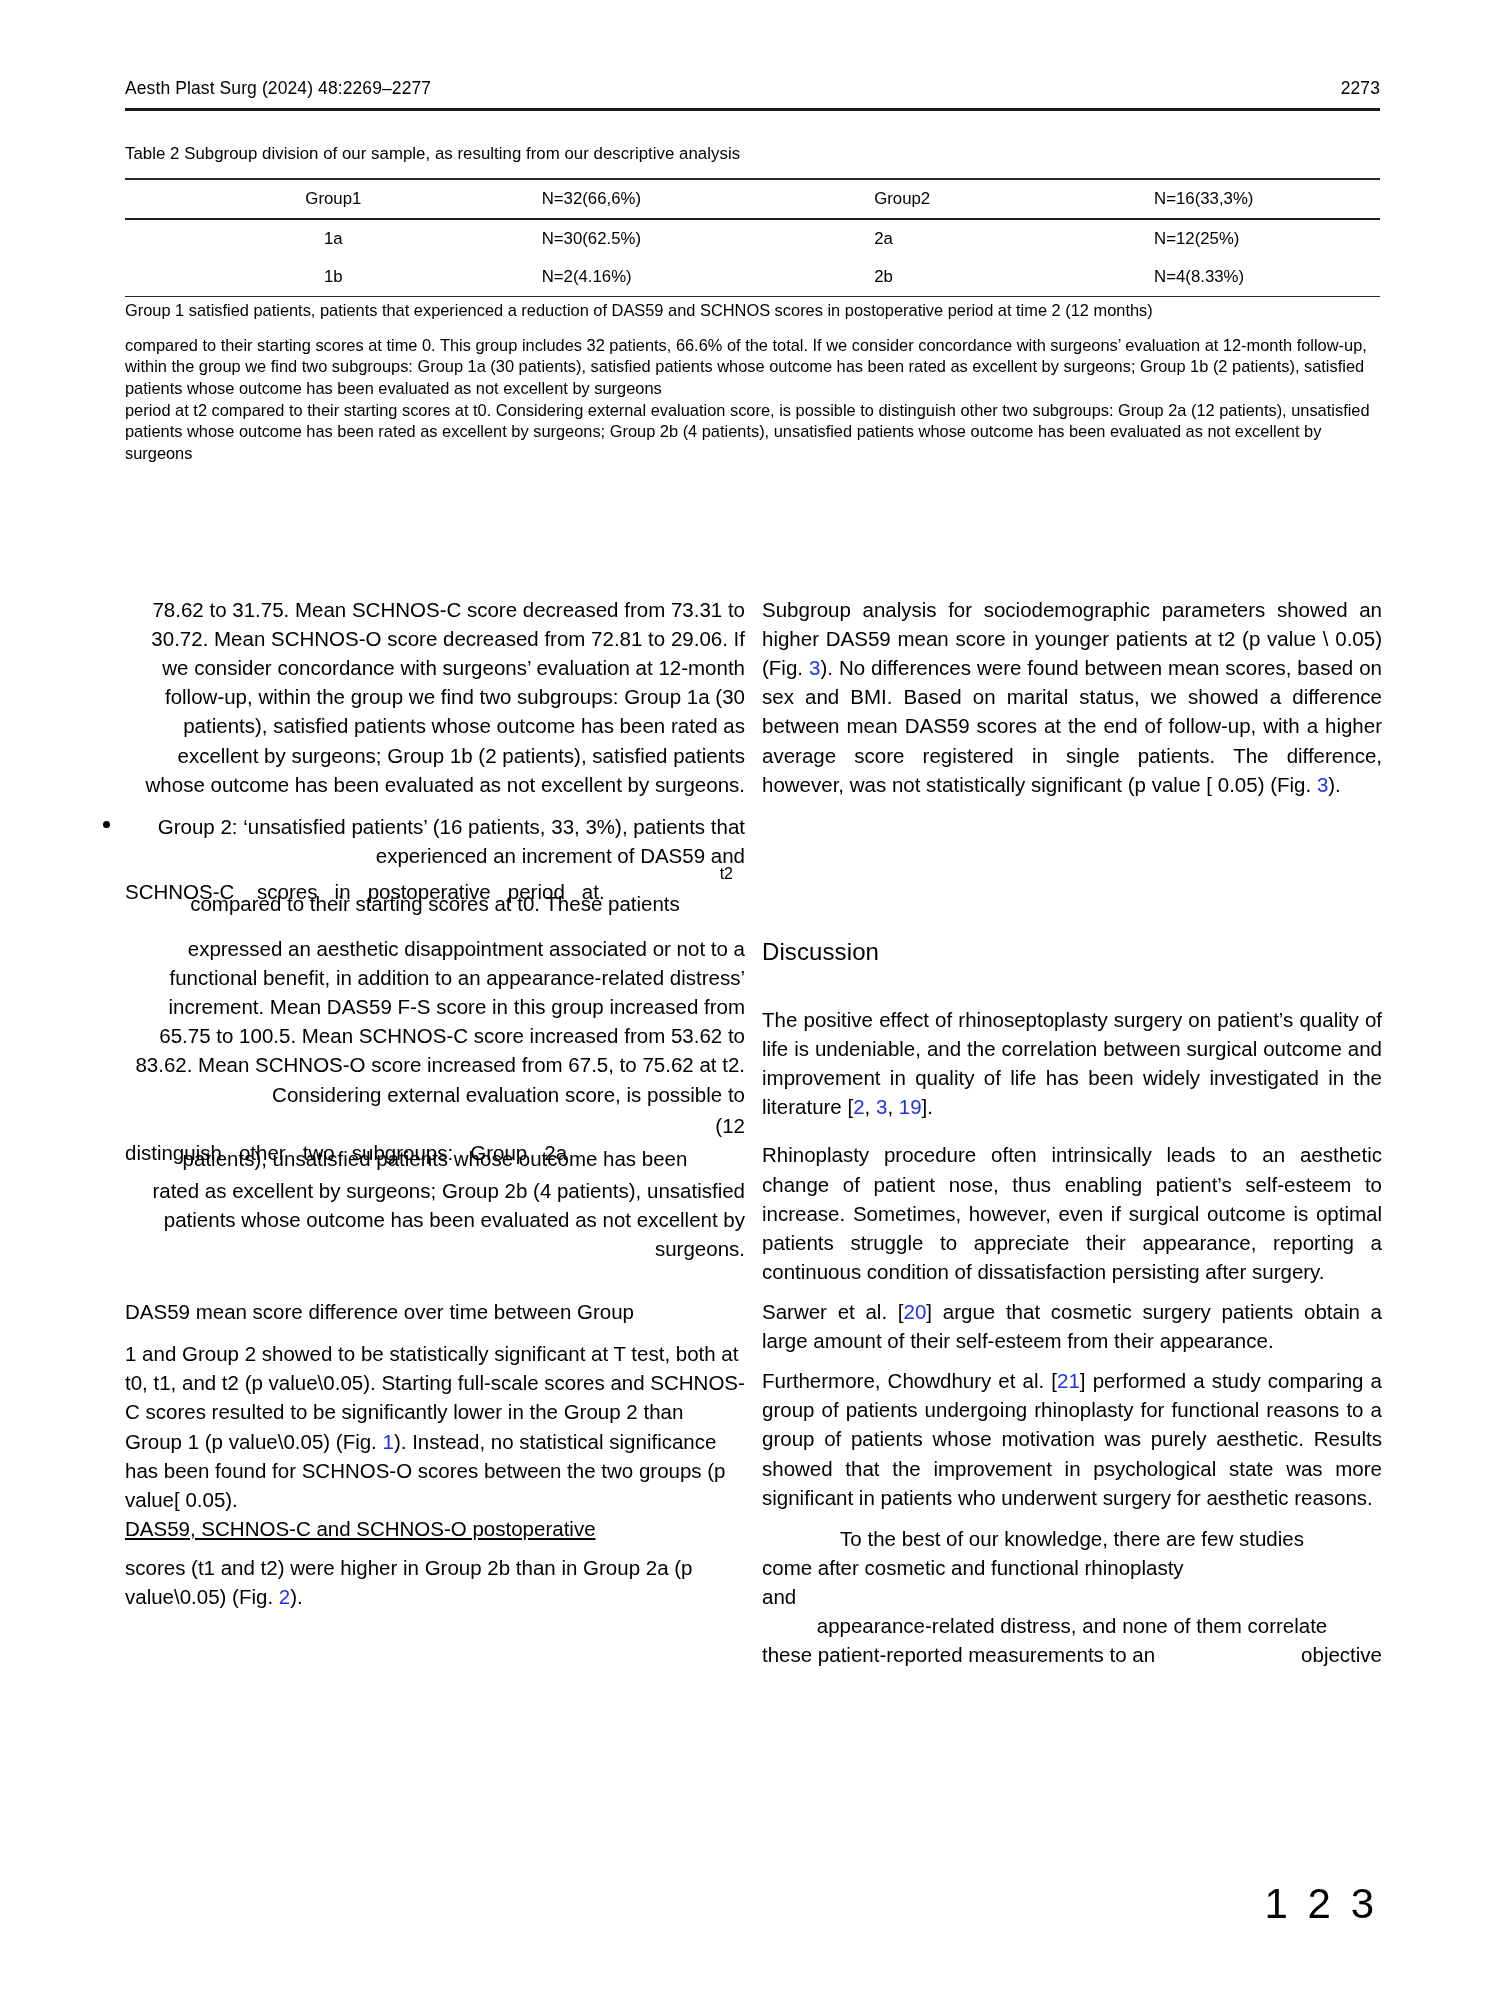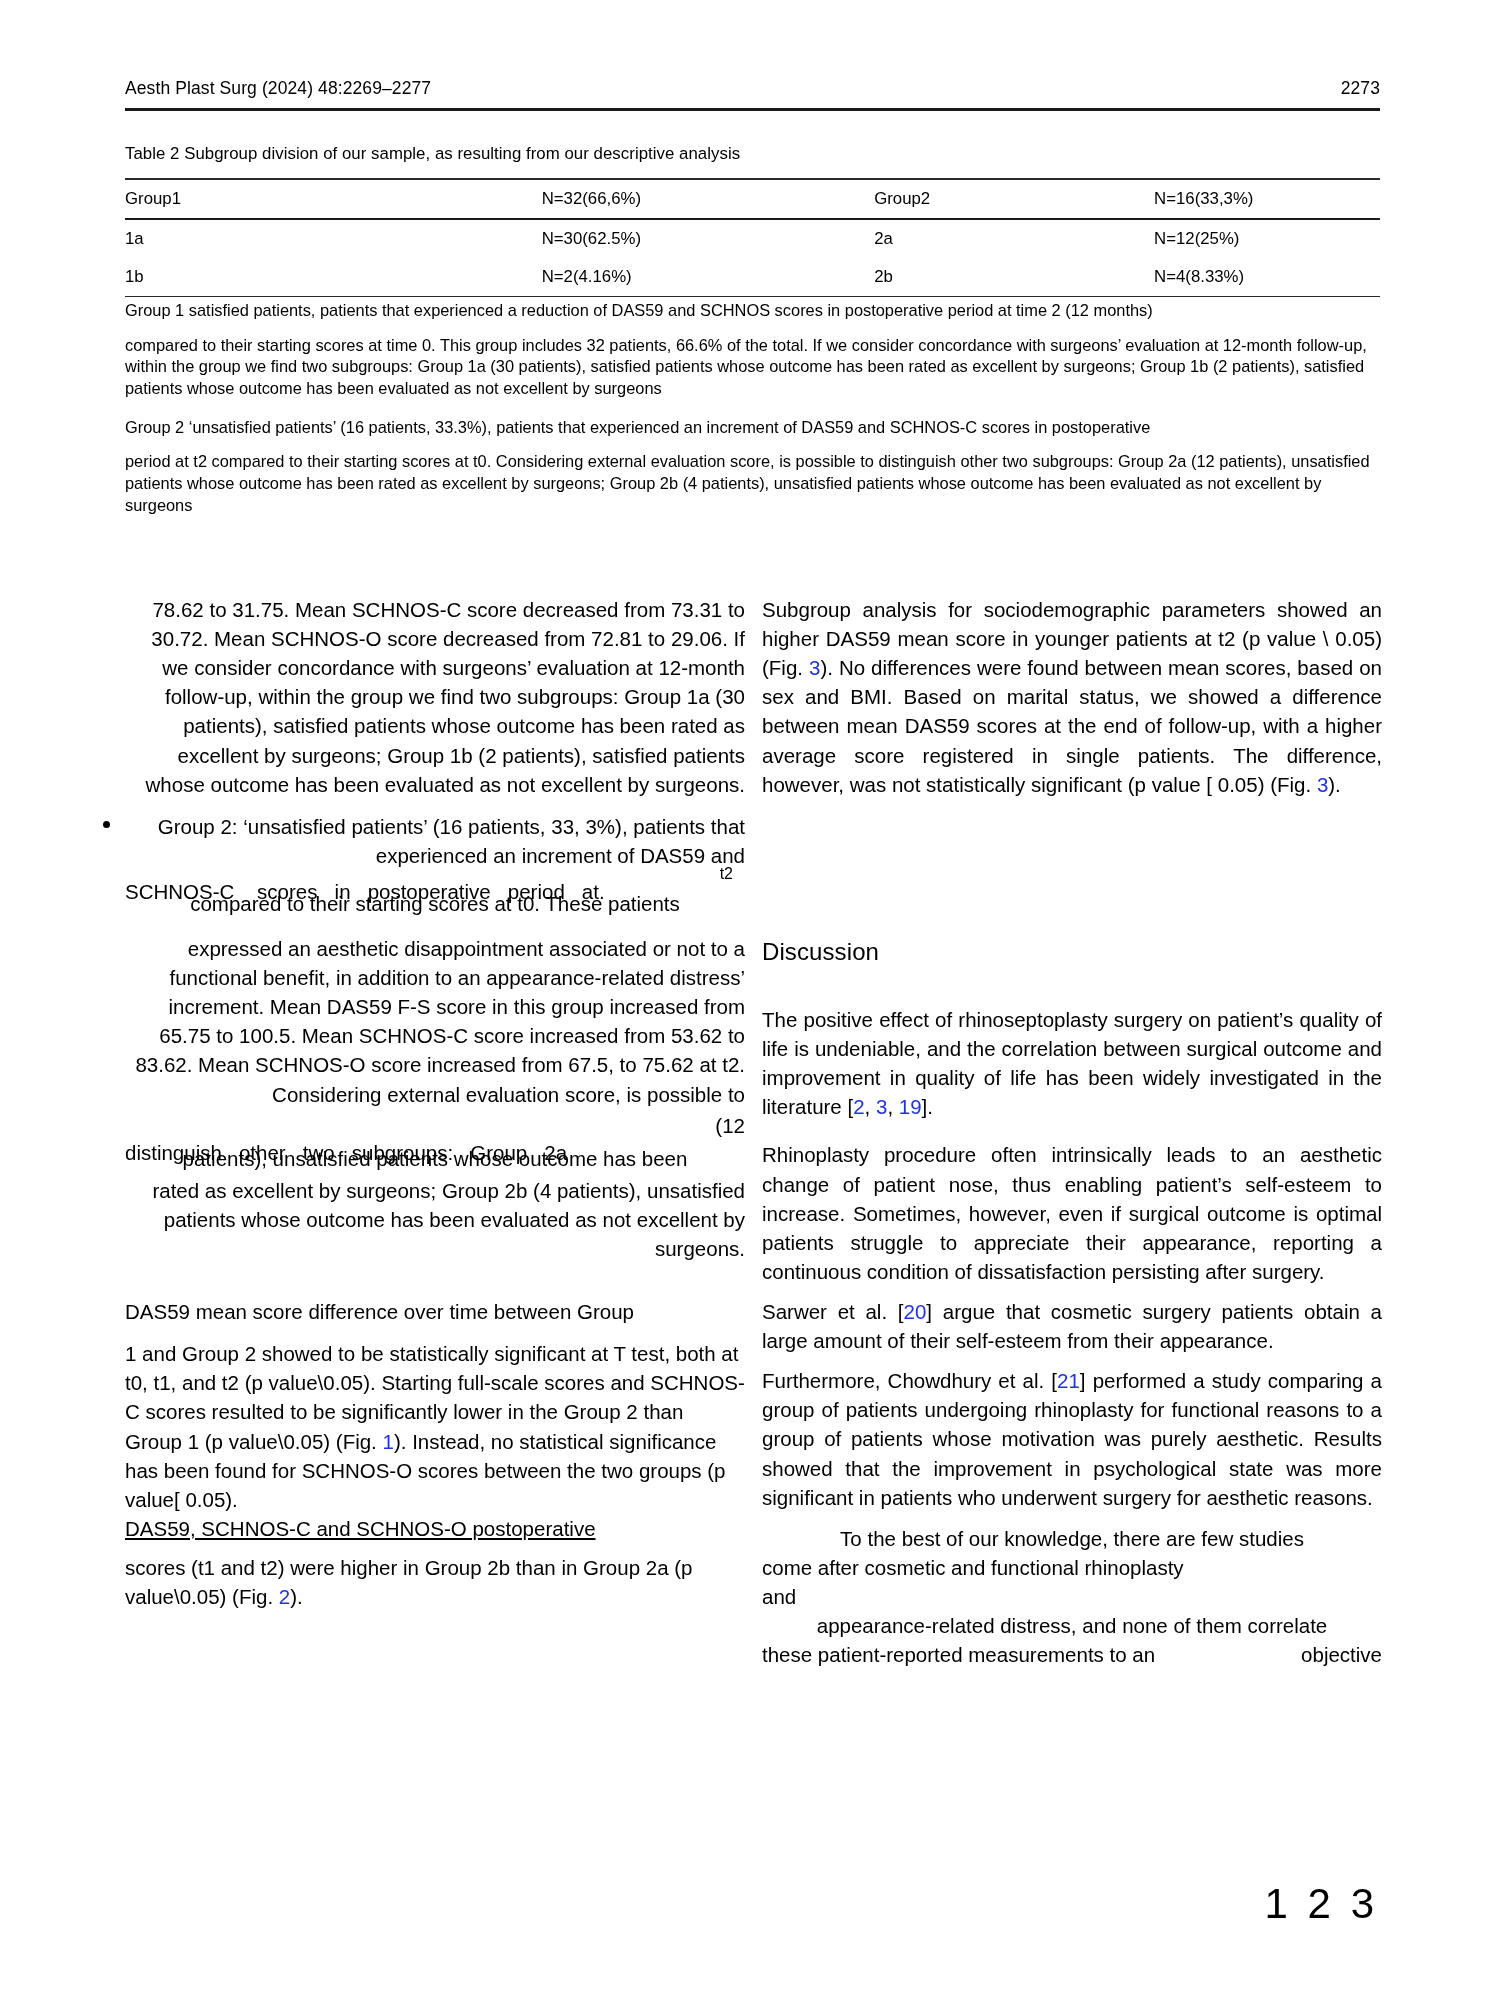--- a/index.html
+++ b/index.html
@@ -53,21 +53,21 @@
     width: 1255px;
   }
   .rule-thin { height: 1.6px; background: #2a2a2a; width: 100%; }
   .rule-mid  { height: 2.2px; background: #1b1b1b; width: 100%; }
   table.data {
     width: 100%;
     border-collapse: collapse;
     font-size: 16.8px;
   }
   table.data td { padding: 9px 0 9px 0; vertical-align: top; }
-  table.data td.c1 { width: 33.2%; }
+  table.data td.c1 { width: 33.2%; text-align: center; }
   table.data td.c2 { width: 26.5%; }
   table.data td.c3 { width: 22.3%; }
   table.data td.c4 { width: 18.0%; }
   .hdrow td { padding-top: 9px; padding-bottom: 10px; }
   .bodyrow td { padding-top: 7px; padding-bottom: 4px; }
   .bodyrow2 td { padding-top: 2px; padding-bottom: 9px; }
 
   
   .tnotes {
     position: absolute;
@@ -197,21 +197,20 @@
           <td class="c4">N=4(8.33%)</td>
         </tr>
       </tbody>
     </table>
     <div class="rule-thin"></div>
   </div>
 
   <div class="tnotes">
     <p class="tn-lead">Group 1 satisfied patients, patients that experienced a reduction of DAS59 and SCHNOS scores in postoperative period at time 2 (12 months)</p>
     <p>compared to their starting scores at time 0. This group includes 32 patients, 66.6% of the total. If we consider concordance with surgeons’ evaluation at 12-month follow-up, within the group we find two subgroups: Group 1a (30 patients), satisfied patients whose outcome has been rated as excellent by surgeons; Group 1b (2 patients), satisfied patients whose outcome has been evaluated as not excellent by surgeons</p>
-    <p class="tn-gap">Group 2 ‘unsatisfied patients’ (16 patients, 33.3%), patients that experienced an increment of DAS59 and SCHNOS-C scores in postoperative</p>
     <p>period at t2 compared to their starting scores at t0. Considering external evaluation score, is possible to distinguish other two subgroups: Group 2a (12 patients), unsatisfied patients whose outcome has been rated as excellent by surgeons; Group 2b (4 patients), unsatisfied patients whose outcome has been evaluated as not excellent by surgeons</p>
   </div>
 
   <div class="col-left">
 
     <p class="p-right">78.62 to 31.75. Mean SCHNOS-C score decreased from 73.31 to 30.72. Mean SCHNOS-O score decreased from 72.81 to 29.06. If we consider concordance with surgeons’ evaluation at 12-month follow-up, within the group we find two subgroups: Group 1a (30 patients), satisfied patients whose outcome has been rated as excellent by surgeons; Group 1b (2 patients), satisfied patients whose outcome has been evaluated as not excellent by surgeons.</p>
 
     <div style="position:relative;">
       <span class="bullet-dot"></span>
       <p class="p-right gap-sm">Group 2: ‘unsatisfied patients’ (16 patients, 33, 3%), patients that experienced an increment of DAS59 and</p>

